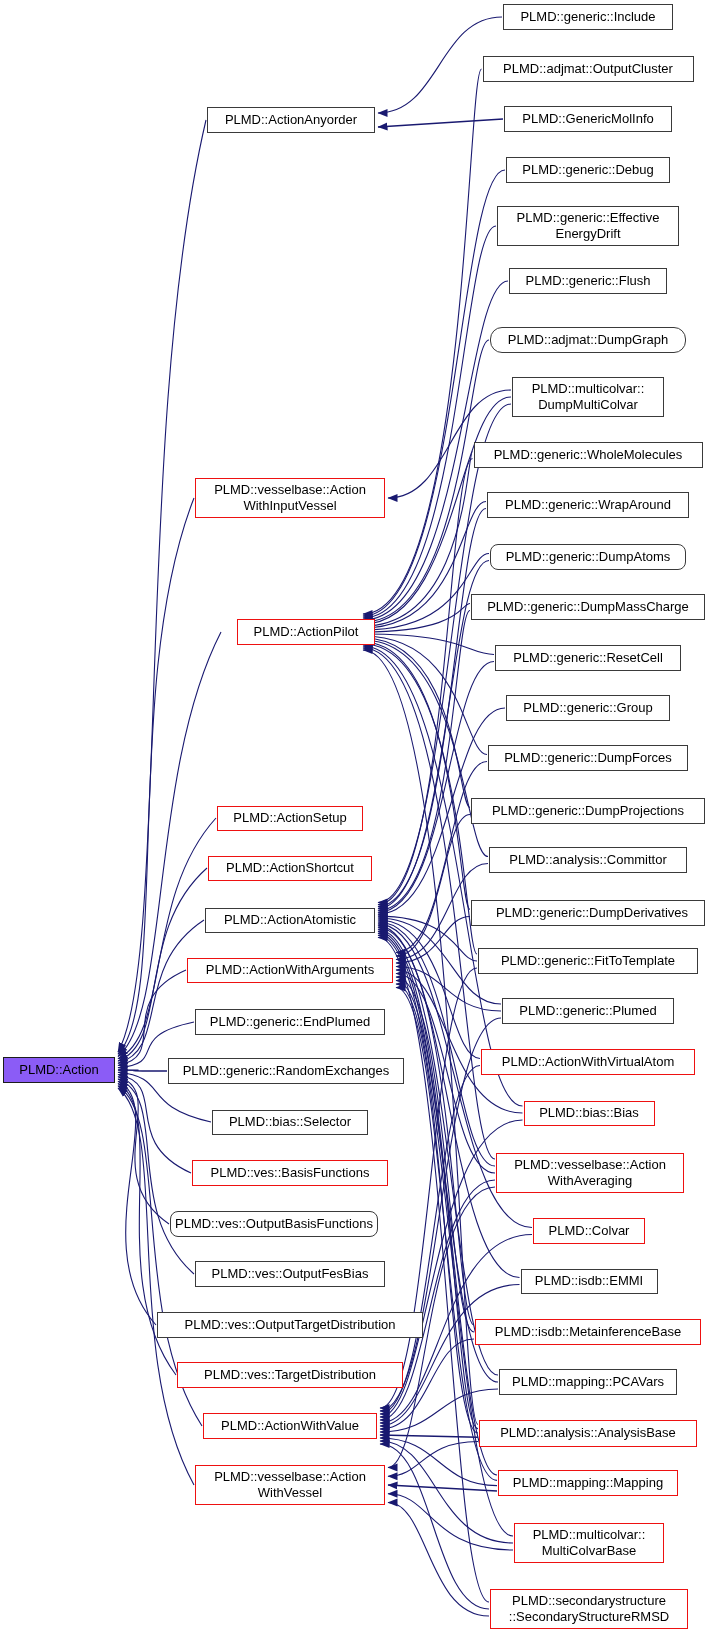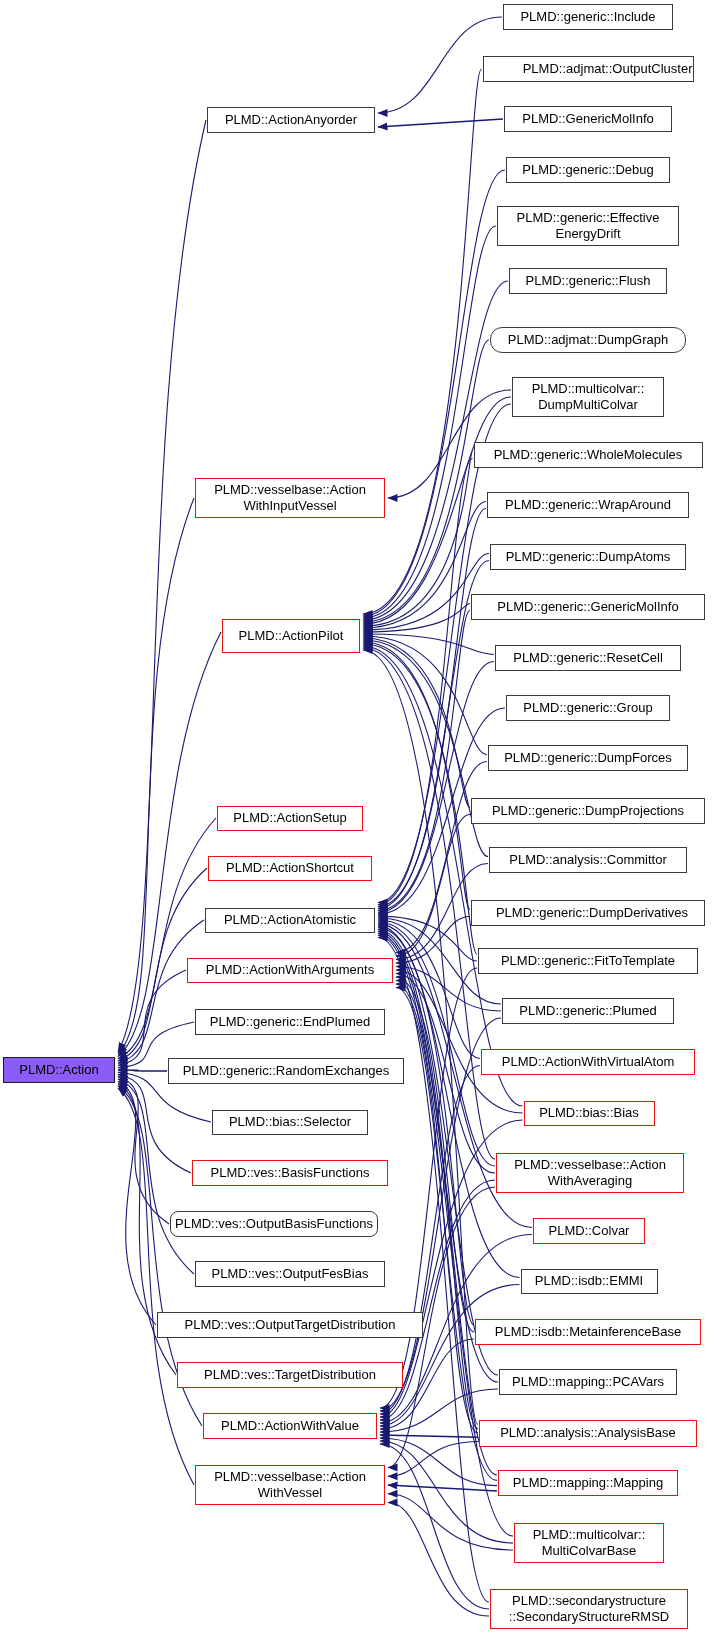--- a/index.html
+++ b/index.html
@@ -129,21 +129,21 @@
     <div class="node current" style="left: 3px; top: 1057px; width: 112px; height: 26px;">
       <span>PLMD::Action</span>
     </div>
     <div class="node" style="left: 207px; top: 107px; width: 168px; height: 26px;">
       <span>PLMD::ActionAnyorder</span>
     </div>
     <div class="node red" style="left: 195px; top: 478px; width: 190px; height: 40px;">
       <span>PLMD::vesselbase::Action</span>
       <span>WithInputVessel</span>
     </div>
-    <div class="node red" style="left: 222px; top: 619px; width: 138px; height: 34px; justify-content: center;">
+    <div class="node red" style="left: 237px; top: 619px; width: 138px; height: 26px; justify-content: center;">
       <span>PLMD::ActionPilot</span>
     </div>
     <div class="node red" style="left: 217px; top: 805.5px; width: 146px; height: 25px;">
       <span>PLMD::ActionSetup</span>
     </div>
     <div class="node red" style="left: 208px; top: 855.5px; width: 164px; height: 25px;">
       <span>PLMD::ActionShortcut</span>
     </div>
     <div class="node" style="left: 205px; top: 907.5px; width: 170px; height: 25px;">
       <span>PLMD::ActionAtomistic</span>
@@ -178,21 +178,21 @@
     <div class="node red" style="left: 203px; top: 1413px; width: 174px; height: 26px;">
       <span>PLMD::ActionWithValue</span>
     </div>
     <div class="node red" style="left: 195px; top: 1465px; width: 190px; height: 40px;">
       <span>PLMD::vesselbase::Action</span>
       <span>WithVessel</span>
     </div>
     <div class="node" style="left: 503px; top: 4px; width: 170px; height: 26px; justify-content: center;">
       <span>PLMD::generic::Include</span>
     </div>
-    <div class="node" style="left: 482.5px; top: 56px; width: 211px; height: 26px; align-items: flex-end;">
+    <div class="node" style="left: 482.5px; top: 56px; width: 211px; height: 26px;">
       <span>PLMD::adjmat::OutputCluster</span>
     </div>
     <div class="node" style="left: 504px; top: 106px; width: 168px; height: 26px;">
       <span>PLMD::GenericMolInfo</span>
     </div>
     <div class="node" style="left: 506px; top: 157px; width: 164px; height: 26px;">
       <span>PLMD::generic::Debug</span>
     </div>
     <div class="node" style="left: 497px; top: 206px; width: 182px; height: 40px;">
       <span>PLMD::generic::Effective</span>
@@ -207,25 +207,25 @@
     <div class="node" style="left: 512px; top: 377px; width: 152px; height: 40px;">
       <span>PLMD::multicolvar::</span>
       <span>DumpMultiColvar</span>
     </div>
     <div class="node" style="left: 473.5px; top: 442px; width: 229px; height: 26px;">
       <span>PLMD::generic::WholeMolecules</span>
     </div>
     <div class="node" style="left: 487px; top: 492px; width: 202px; height: 26px;">
       <span>PLMD::generic::WrapAround</span>
     </div>
-    <div class="node" style="left: 490px; top: 544px; width: 196px; height: 26px;">
+    <div class="node" style="left: 490px; top: 544px; width: 196px; height: 26px; border-radius: 8px;">
       <span>PLMD::generic::DumpAtoms</span>
     </div>
     <div class="node" style="left: 471px; top: 594px; width: 234px; height: 26px;">
-      <span>PLMD::generic::GenericMolInfo</span>
+      <span>PLMD::generic::DumpMassCharge</span>
     </div>
     <div class="node" style="left: 495px; top: 645px; width: 186px; height: 26px;">
       <span>PLMD::generic::ResetCell</span>
     </div>
     <div class="node" style="left: 506px; top: 695px; width: 164px; height: 26px;">
       <span>PLMD::generic::Group</span>
     </div>
     <div class="node" style="left: 488px; top: 745px; width: 200px; height: 26px;">
       <span>PLMD::generic::DumpForces</span>
     </div>

